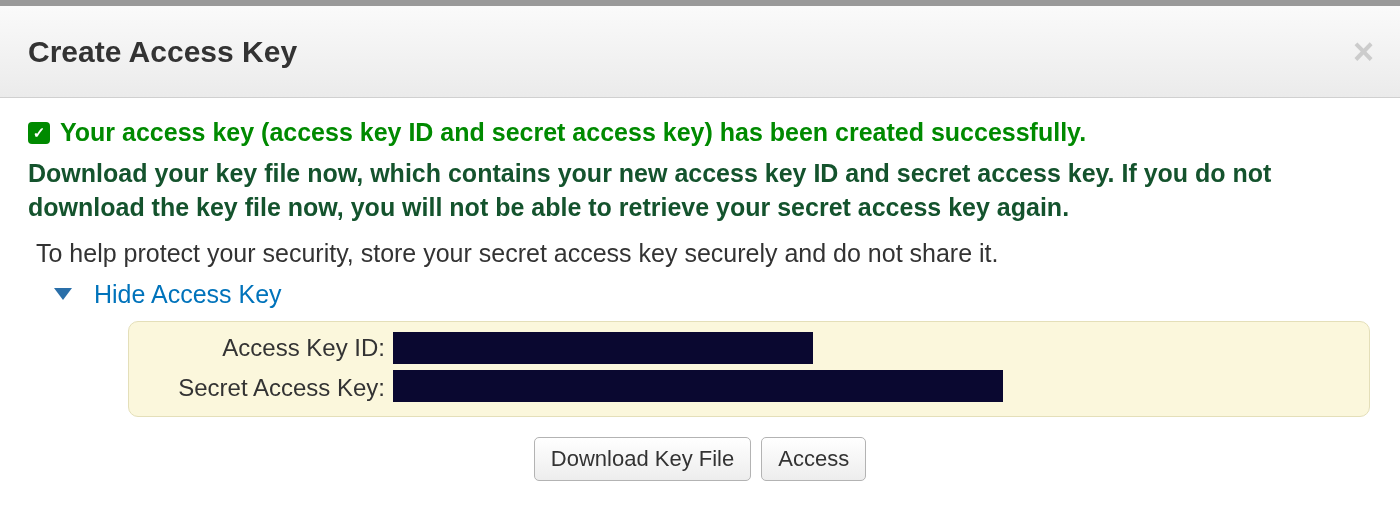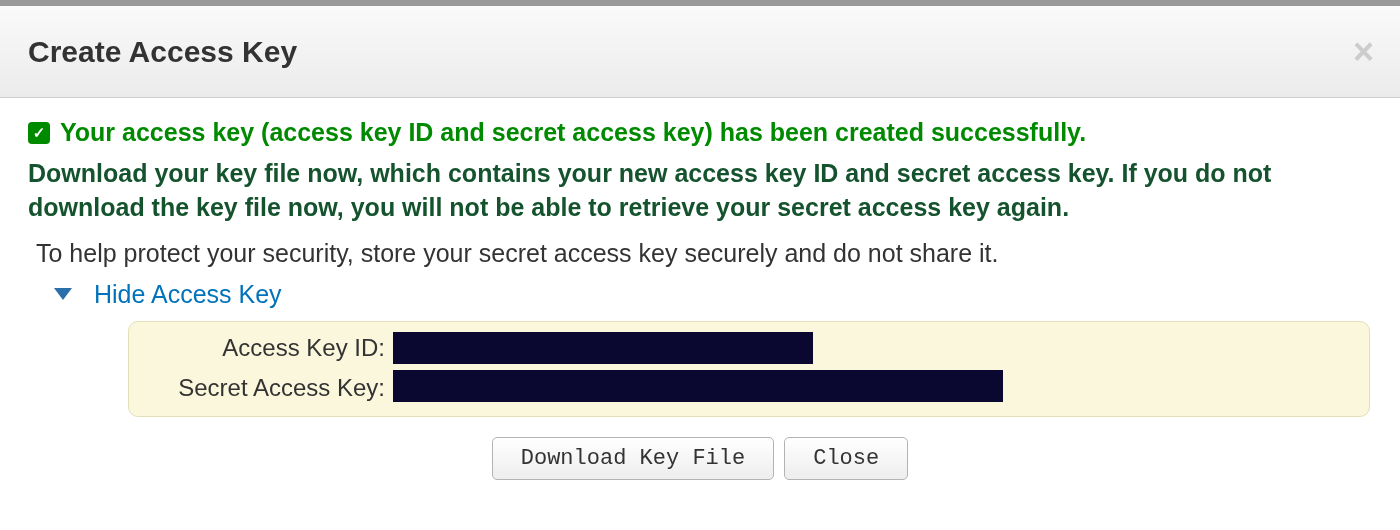--- a/index.html
+++ b/index.html
@@ -134,23 +134,23 @@
       justify-content: center;
       gap: 10px;
       margin-top: 20px;
     }
     .btn {
       font-size: 22px;
       color: #333333;
       background: linear-gradient(to bottom, #ffffff, #ededed);
       border: 1px solid #b3b3b3;
       border-radius: 5px;
-      padding: 8px 28px;
+      padding: 8px 16px;
       cursor: pointer;
-      font-family: Liberation Mono, monospace;
+      font-family: Liberation Sans, sans-serif;
     }
   </style>
 </head>
 <body>
 
 <div class="top-edge"></div>
 
 <div class="modal-header">
   <div class="modal-title">Create Access Key</div>
   <div class="close-x">×</div>
@@ -178,16 +178,16 @@
       <div class="key-value short"></div>
     </div>
     <div class="key-row">
       <div class="key-label">Secret Access Key:</div>
       <div class="key-value long"></div>
     </div>
   </div>
 
   <div class="button-row">
     <button class="btn">Download Key File</button>
-    <button class="btn">Close</button>
+    <button class="btn">Access</button>
   </div>
 
 </div>
 
 </body></html>

